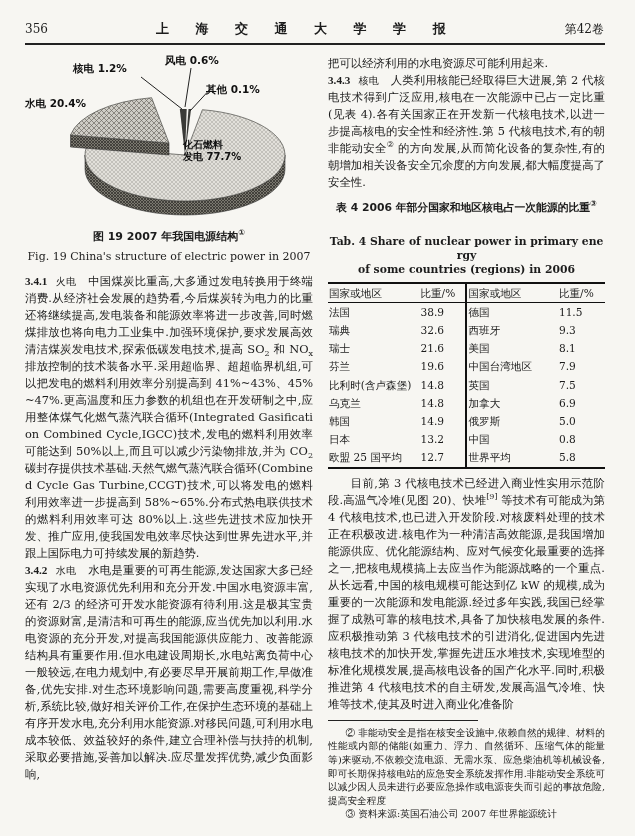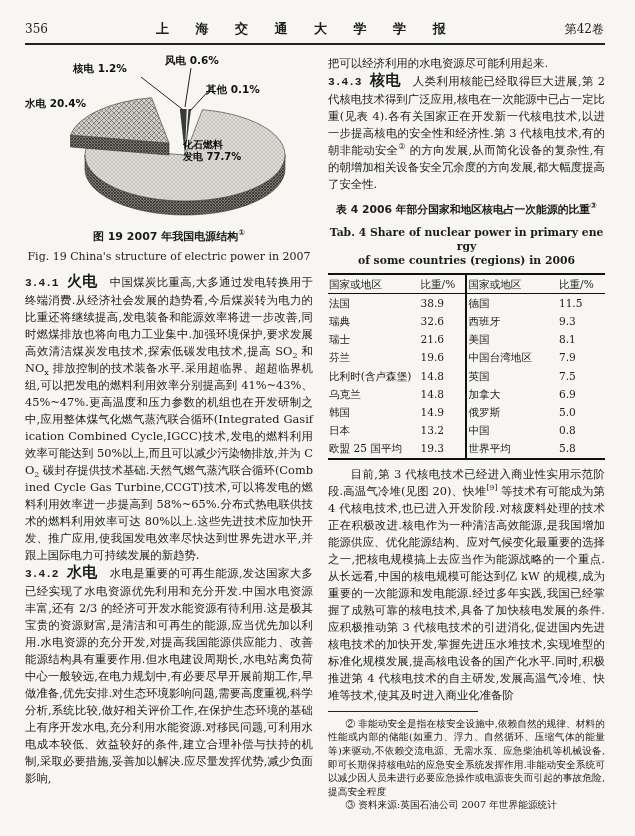--- a/index.html
+++ b/index.html
@@ -19,22 +19,22 @@
   }
   .journal-title { letter-spacing:11px; font-size:13px; font-weight:bold; }
   .header-rule { border-top:2px solid #222; margin:0 23px 0 25px; }
 
   
   .columns { display:flex; gap:15px; padding:10px 23px 0 25px; height:772px; overflow:hidden; }
   .col { width:288px; font-size:11.4px; line-height:17px; text-align:justify; word-break:break-all; }
 
   p.par { margin:0; }
   p.indent { text-indent:2em; }
-  .sec-num { font-family:Liberation Mono, monospace; font-weight:bold; font-size:11.2px; }
-  .sec-word { font-family:"DejaVu Sans","Liberation Sans",sans-serif; font-weight:bold; font-size:15px; margin:0 12px 0 8px; }
+  .sec-num { font-family:Liberation Serif, serif; font-weight:bold; font-size:11.2px; }
+  .sec-word { font-family:"DejaVu Sans","Liberation Sans",sans-serif; font-weight:normal; font-size:10px; margin:0 12px 0 8px; }
   sup { font-size:8px; line-height:0; }
   sub { font-size:8px; line-height:0; }
 
   
   .figure { margin-bottom:8px; }
   .pie-wrap { position:relative; width:288px; height:168px; }
   .pie-wrap svg { position:absolute; left:0; top:0; }
   .pie-lbl {
     position:absolute; font-family:"DejaVu Sans","Liberation Sans",sans-serif;
     font-weight:bold; font-size:10.5px; line-height:12px; white-space:pre-line; color:#111;
@@ -49,21 +49,21 @@
     font-weight:bold; font-size:11px; margin-top:5px;
   }
   .fig-cap-en { text-align:center; font-size:11px; margin-top:3px; }
 
   
   .tbl-block { margin:8px 0 6px; }
   .tbl-cap-zh {
     text-align:center; font-family:"DejaVu Sans","Liberation Sans",sans-serif;
     font-weight:bold; font-size:10.8px;
   }
-  .tbl-cap-en { text-align:center; font-weight:bold; font-size:10.8px; margin-top:8px; line-height:14px; }
+  .tbl-cap-en { text-align:center; font-weight:bold; font-size:10.8px; margin-top:19px; line-height:14px; }
   table.tbl { width:100%; border-collapse:collapse; margin-top:5px; font-size:10.6px; }
   table.tbl { border-top:2px solid #111; border-bottom:2px solid #111; }
   .tbl th { font-weight:normal; border-bottom:1.2px solid #111; }
   .tbl th, .tbl td { text-align:left; padding:2.6px 1px; line-height:13px; word-break:keep-all; }
   .tbl th:nth-child(3), .tbl td:nth-child(3) { border-left:2px solid #111; }
   .tbl th:nth-child(1), .tbl td:nth-child(1) { width:33%; }
   .tbl th:nth-child(2), .tbl td:nth-child(2) { width:17%; }
   .tbl th:nth-child(3), .tbl td:nth-child(3) { width:33%; }
   .tbl th:nth-child(4), .tbl td:nth-child(4) { width:17%; }
 
@@ -137,21 +137,21 @@
       <p class="par"><b class="sec-num">3.4.1</b><b class="sec-word">火电</b><span>中国煤炭比重高,大多通过发电转换用于终端消费.从经济社会发展的趋势看,今后煤炭转为电力的比重还将继续提高,发电装备和能源效率将进一步改善,同时燃煤排放也将向电力工业集中.加强环境保护,要求发展高效清洁煤炭发电技术,探索低碳发电技术,提高 SO</span><sub>2</sub><span> 和 NO</span><sub>x</sub><span> 排放控制的技术装备水平.采用超临界、超超临界机组,可以把发电的燃料利用效率分别提高到 41%~43%、45%~47%.更高温度和压力参数的机组也在开发研制之中,应用整体煤气化燃气蒸汽联合循环(Integrated Gasification Combined Cycle,IGCC)技术,发电的燃料利用效率可能达到 50%以上,而且可以减少污染物排放,并为 CO</span><sub>2</sub><span> 碳封存提供技术基础.天然气燃气蒸汽联合循环(Combined Cycle Gas Turbine,CCGT)技术,可以将发电的燃料利用效率进一步提高到 58%~65%.分布式热电联供技术的燃料利用效率可达 80%以上.这些先进技术应加快开发、推广应用,使我国发电效率尽快达到世界先进水平,并跟上国际电力可持续发展的新趋势.</span></p>
 
       <p class="par"><b class="sec-num">3.4.2</b><b class="sec-word">水电</b><span>水电是重要的可再生能源,发达国家大多已经实现了水电资源优先利用和充分开发.中国水电资源丰富,还有 2/3 的经济可开发水能资源有待利用.这是极其宝贵的资源财富,是清洁和可再生的能源,应当优先加以利用.水电资源的充分开发,对提高我国能源供应能力、改善能源结构具有重要作用.但水电建设周期长,水电站离负荷中心一般较远,在电力规划中,有必要尽早开展前期工作,早做准备,优先安排.对生态环境影响问题,需要高度重视,科学分析,系统比较,做好相关评价工作,在保护生态环境的基础上有序开发水电,充分利用水能资源.对移民问题,可利用水电成本较低、效益较好的条件,建立合理补偿与扶持的机制,采取必要措施,妥善加以解决.应尽量发挥优势,减少负面影响,</span></p>
 
     </div>
 
     <div class="col">
 
       <p class="par">把可以经济利用的水电资源尽可能利用起来.</p>
 
-      <p class="par"><b class="sec-num">3.4.3</b><b class="sec-word">核电</b><span>人类利用核能已经取得巨大进展,第 2 代核电技术得到广泛应用,核电在一次能源中已占一定比重(见表 4).各有关国家正在开发新一代核电技术,以进一步提高核电的安全性和经济性.第 3 代核电技术,有的朝非能动安全</span><sup>②</sup><span> 的方向发展,从而简化设备的复杂性,有的朝增加相关设备安全冗余度的方向发展,都大幅度提高了安全性.</span></p>
+      <p class="par"><b class="sec-num">3.4.3</b><b class="sec-word">核电</b><span>人类利用核能已经取得巨大进展,第 2 代核电技术得到广泛应用,核电在一次能源中已占一定比重(见表 4).各有关国家正在开发新一代核电技术,以进一步提高核电的安全性和经济性.第 5 代核电技术,有的朝非能动安全</span><sup>②</sup><span> 的方向发展,从而简化设备的复杂性,有的朝增加相关设备安全冗余度的方向发展,都大幅度提高了安全性.</span></p>
 
       <div class="tbl-block">
         <div class="tbl-cap-zh"><span>表 4  2006 年部分国家和地区核电占一次能源的比重</span><sup>③</sup></div>
         <div class="tbl-cap-en">
           <div>Tab. 4  Share of nuclear power in primary energy</div>
           <div>of some countries (regions) in 2006</div>
         </div>
         <table class="tbl">
           <thead>
             <tr>
@@ -205,21 +205,21 @@
                 <td>5.0</td>
               </tr>
             <tr>
                 <td>日本</td>
                 <td>13.2</td>
                 <td>中国</td>
                 <td>0.8</td>
               </tr>
             <tr>
                 <td>欧盟 25 国平均</td>
-                <td>19.3</td>
+                <td>12.7</td>
                 <td>世界平均</td>
                 <td>5.8</td>
               </tr>
           </tbody>
         </table>
       </div>
 
       <p class="par indent"><span>目前,第 3 代核电技术已经进入商业性实用示范阶段.高温气冷堆(见图 20)、快堆</span><sup>[9]</sup><span> 等技术有可能成为第 4 代核电技术,也已进入开发阶段.对核废料处理的技术正在积极改进.核电作为一种清洁高效能源,是我国增加能源供应、优化能源结构、应对气候变化最重要的选择之一,把核电规模搞上去应当作为能源战略的一个重点.从长远看,中国的核电规模可能达到亿 kW 的规模,成为重要的一次能源和发电能源.经过多年实践,我国已经掌握了成熟可靠的核电技术,具备了加快核电发展的条件.应积极推动第 3 代核电技术的引进消化,促进国内先进核电技术的加快开发,掌握先进压水堆技术,实现堆型的标准化规模发展,提高核电设备的国产化水平.同时,积极推进第 4 代核电技术的自主研发,发展高温气冷堆、快堆等技术,使其及时进入商业化准备阶</span></p>
 
       <div class="footnotes">

